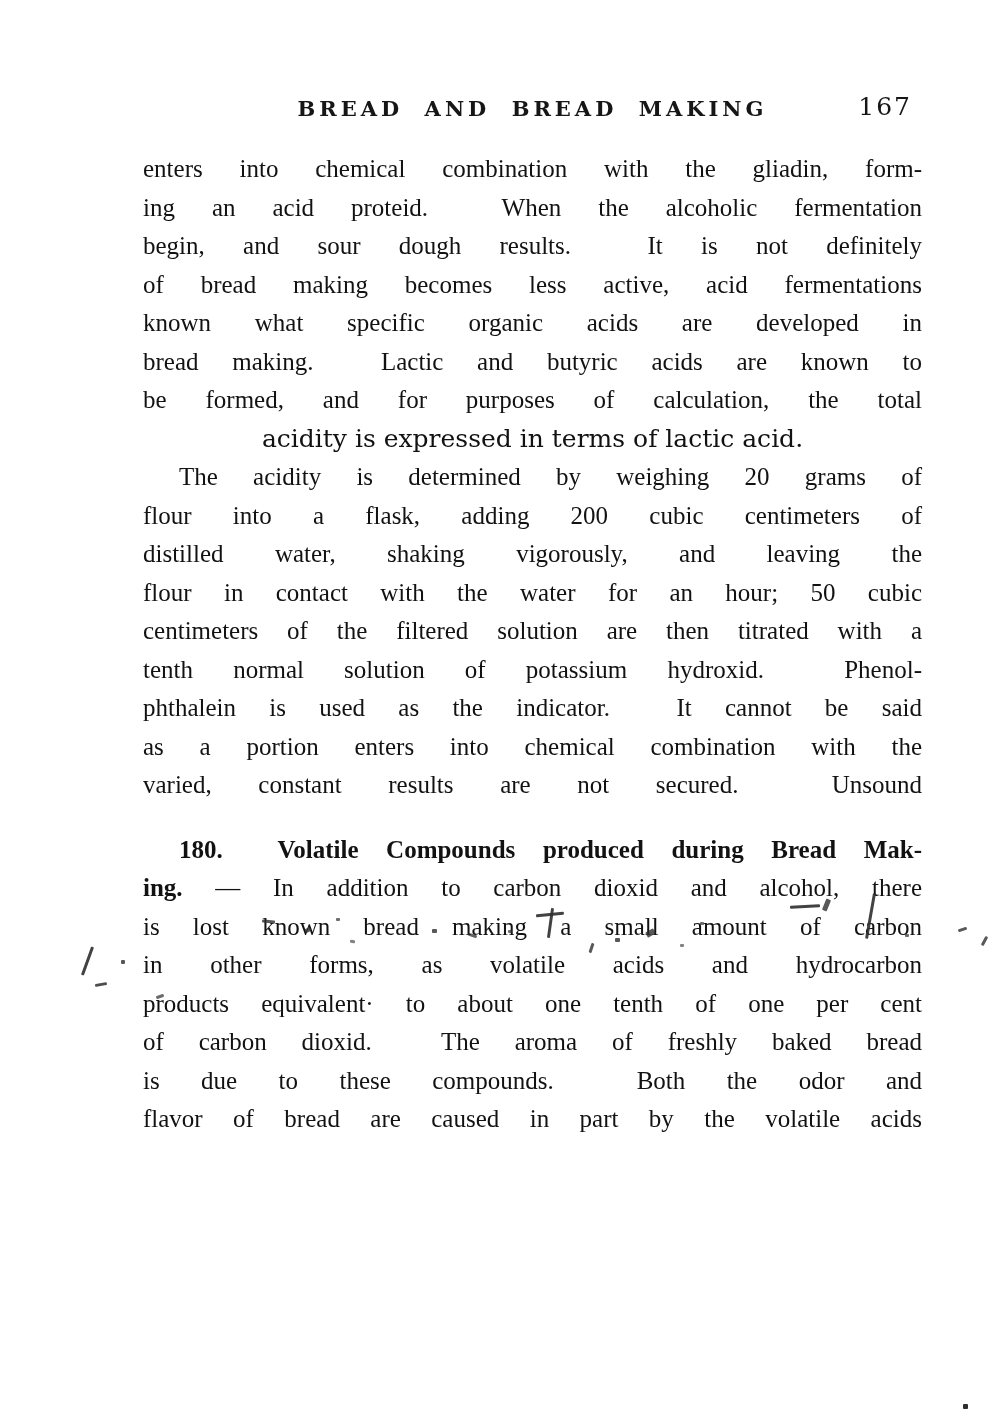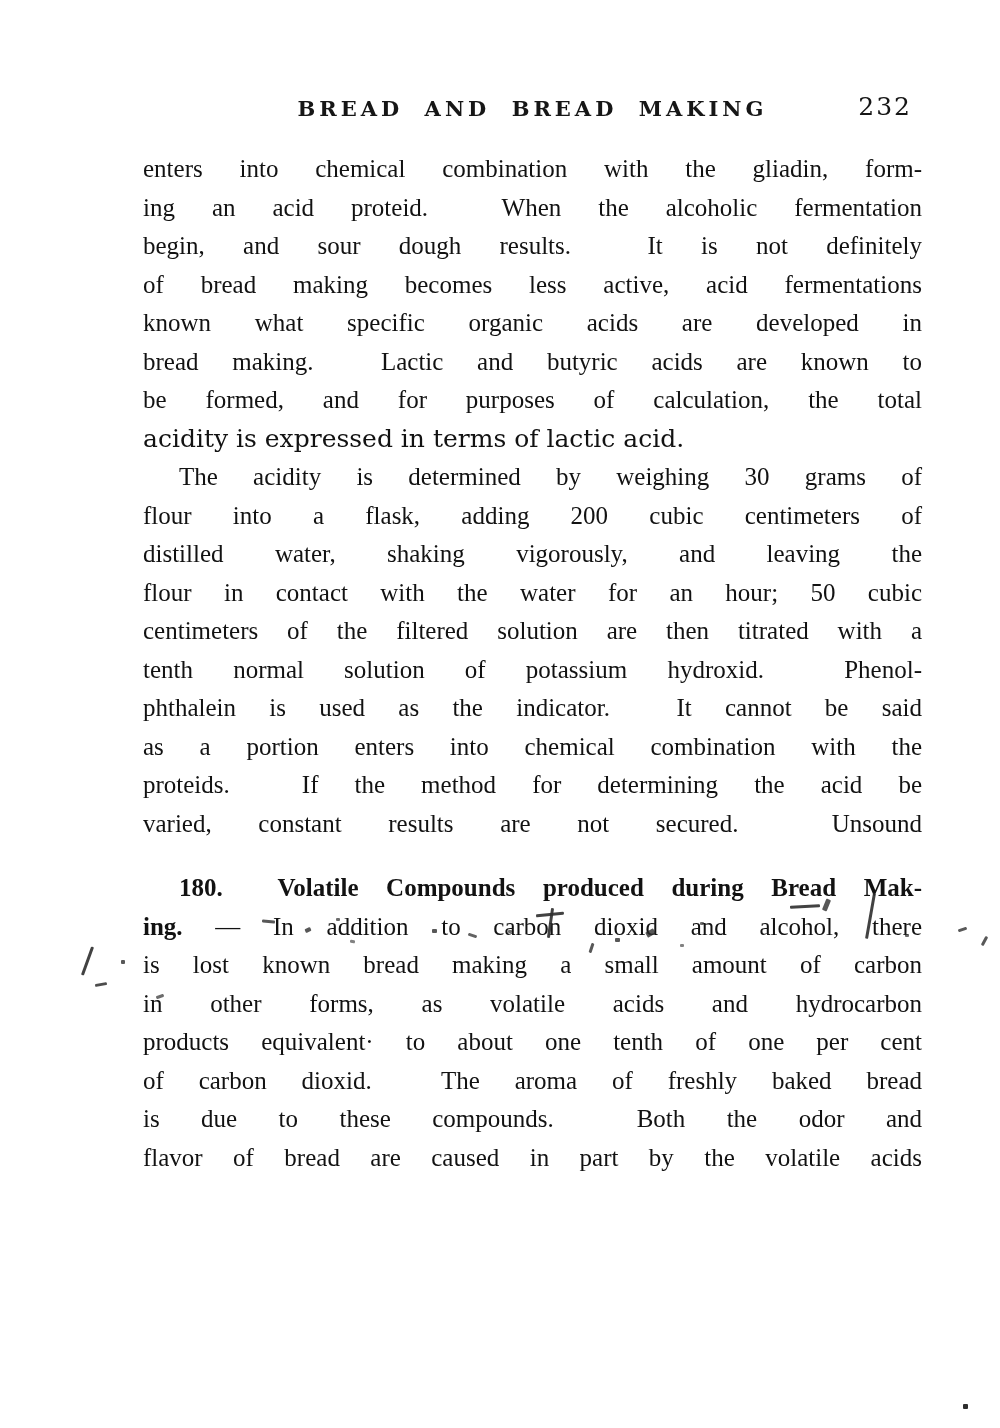--- a/index.html
+++ b/index.html
@@ -4,55 +4,54 @@
 <style>
   html,body{margin:0;padding:0;background:#777;}
   .page{position:relative;width:1000px;height:1428px;background:#ffffff;
         font-family:"DejaVu Serif","Liberation Serif",serif;color:#121212;overflow:hidden;padding-left:16px;}
   .header{position:absolute;left:143px;top:94px;width:779px;height:34px;}
   .title{position:absolute;left:0;right:0;top:2px;text-align:center;
          font-size:21px;font-weight:bold;letter-spacing:4px;word-spacing:10px;color:#161616;}
   .pagenum{position:absolute;right:10px;top:-2px;font-size:25px;letter-spacing:2px;color:#161616;}
   .textblock{position:absolute;left:143px;top:150px;width:779px;
              font-size:25px;line-height:38.5px;}
-  .line{min-height:38.5px;text-align:left;}
+  .line{min-height:38.5px;text-align:center;}
   .line.j{text-align:justify;text-align-last:justify;font-family:Liberation Serif, serif;}
   .line.indent{text-indent:36px;}
   .b{font-weight:bold;}
   .mark{position:absolute;background:#2e2e2e;border-radius:1px;}
 </style>
 </head>
 <body>
 
 <div class="page">
   <div class="header">
     <div class="title">BREAD AND BREAD MAKING</div>
-    <div class="pagenum">232</div>
+    <div class="pagenum">167</div>
   </div>
   <div class="textblock">
       <div>
         <div class="line j"><span>enters into chemical combination with the gliadin, form-</span></div>
         <div class="line j"><span>ing an acid proteid.&nbsp; When the alcoholic fermentation</span></div>
         <div class="line j"><span>begin, and sour dough results.&nbsp; It is not definitely</span></div>
         <div class="line j"><span>of bread making becomes less active, acid fermentations</span></div>
         <div class="line j"><span>known what specific organic acids are developed in</span></div>
         <div class="line j"><span>bread making.&nbsp; Lactic and butyric acids are known to</span></div>
         <div class="line j"><span>be formed, and for purposes of calculation, the total</span></div>
         <div class="line"><span>acidity is expressed in terms of lactic acid.</span></div>
       </div>
       <div>
-        <div class="line j indent"><span>The acidity is determined by weighing 30 grams of</span></div>
+        <div class="line j indent"><span>The acidity is determined by weighing 20 grams of</span></div>
         <div class="line j"><span>flour into a flask, adding 200 cubic centimeters of</span></div>
         <div class="line j"><span>distilled water, shaking vigorously, and leaving the</span></div>
         <div class="line j"><span>flour in contact with the water for an hour; 50 cubic</span></div>
         <div class="line j"><span>centimeters of the filtered solution are then titrated with a</span></div>
         <div class="line j"><span>tenth normal solution of potassium hydroxid.&nbsp; Phenol-</span></div>
         <div class="line j"><span>phthalein is used as the indicator.&nbsp; It cannot be said</span></div>
         <div class="line j"><span>as a portion enters into chemical combination with the</span></div>
-        <div class="line j"><span>proteids.&nbsp; If the method for determining the acid be</span></div>
         <div class="line j"><span>varied, constant results are not secured.&nbsp; Unsound</span></div>
       </div>
       <div style="margin-top: 26px;">
         <div class="line j indent"><span class="b">180.&nbsp; Volatile Compounds produced during Bread Mak-</span></div>
         <div class="line j"><span class="b">ing.</span><span> — In addition to carbon dioxid and alcohol, there</span></div>
         <div class="line j"><span>is lost known bread making a small amount of carbon</span></div>
         <div class="line j"><span>in other forms, as volatile acids and hydrocarbon</span></div>
         <div class="line j"><span>products equivalent· to about one tenth of one per cent</span></div>
         <div class="line j"><span>of carbon dioxid.&nbsp; The aroma of freshly baked bread</span></div>
         <div class="line j"><span>is due to these compounds.&nbsp; Both the odor and</span></div>

